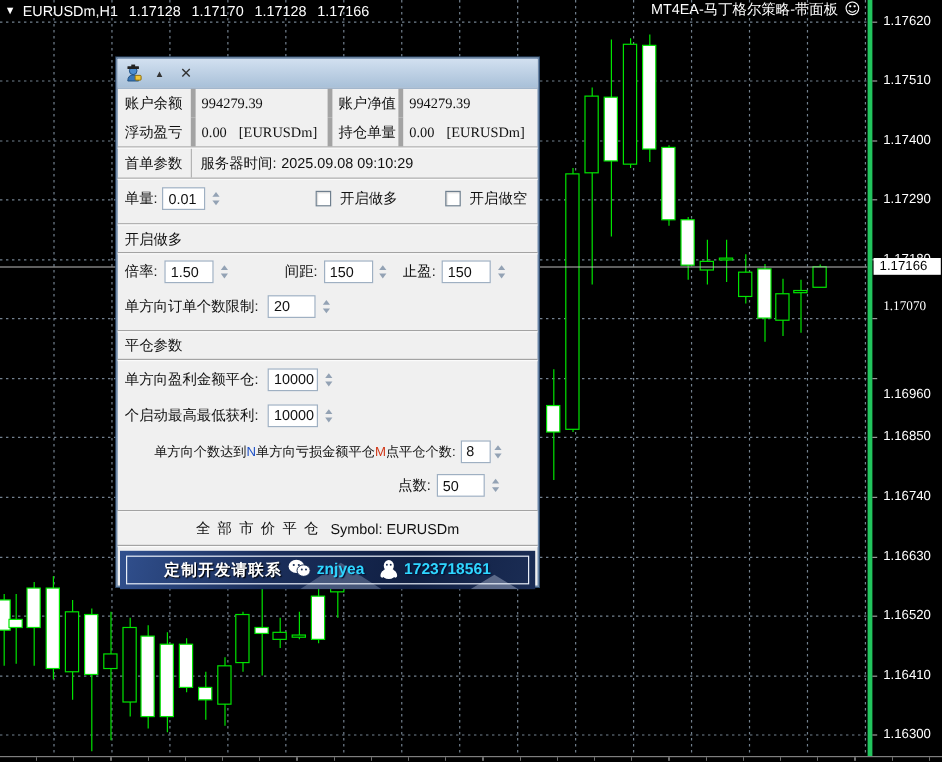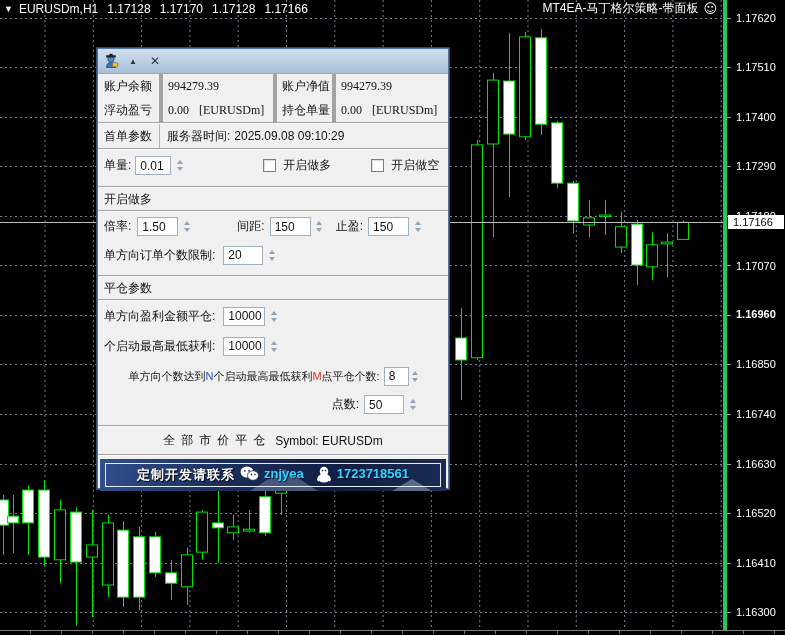--- a/index.html
+++ b/index.html
@@ -214,23 +214,23 @@
       <div class="axis-label" style="top: 12px;">1.17620</div>
       <div class="axis-tick" style="top: 67px;"></div>
       <div class="axis-label" style="top: 61px;">1.17510</div>
       <div class="axis-tick" style="top: 117px;"></div>
       <div class="axis-label" style="top: 111px;">1.17400</div>
       <div class="axis-tick" style="top: 166px;"></div>
       <div class="axis-label" style="top: 160px;">1.17290</div>
       <div class="axis-tick" style="top: 216px;"></div>
       <div class="axis-label" style="top: 210px;">1.17180</div>
       <div class="axis-tick" style="top: 265px;"></div>
-      <div class="axis-label" style="top: 260px;">1.17070</div>
+      <div class="axis-label" style="top: 249px; font-family: Liberation Serif, serif;">1.17070</div>
       <div class="axis-tick" style="top: 315px;"></div>
-      <div class="axis-label" style="top: 308px; font-weight: bold;">1.16960</div>
+      <div class="axis-label" style="top: 323px;">1.16960</div>
       <div class="axis-tick" style="top: 364px;"></div>
       <div class="axis-label" style="top: 358px;">1.16850</div>
       <div class="axis-tick" style="top: 414px;"></div>
       <div class="axis-label" style="top: 408px;">1.16740</div>
       <div class="axis-tick" style="top: 464px;"></div>
       <div class="axis-label" style="top: 458px;">1.16630</div>
       <div class="axis-tick" style="top: 513px;"></div>
       <div class="axis-label" style="top: 507px;">1.16520</div>
       <div class="axis-tick" style="top: 563px;"></div>
       <div class="axis-label" style="top: 557px;">1.16410</div>
@@ -357,21 +357,21 @@
       <span class="lbl">个启动最高最低获利:</span>
       <div class="field" style="width:42px; margin-left:8px">10000</div>
       <div class="spin">
           <i class="up"></i>
           <i class="dn"></i>
         </div>
     </div>
 
     <div class="row" style="height:30px; font-size:11px">
       <span class="lbl">
-        <span>单方向个数达到</span><span class="blue-ch">N</span><span>个启动最高最低获利</span><span class="red-ch">M</span><span>点平仓</span>
+        <span>单方向个数达到</span><span class="blue-ch">N</span><span>单方向亏损金额平仓</span><span class="red-ch">M</span><span>点平仓</span>
       </span>
       <span class="lbl" style="margin-left:auto">个数:</span>
       <div class="field" style="width:40px; margin-left:4px">8</div>
       <div class="spin" style="margin-right:29px">
           <i class="up"></i>
           <i class="dn"></i>
         </div>
     </div>
 
     <div class="row" style="height:27px">

